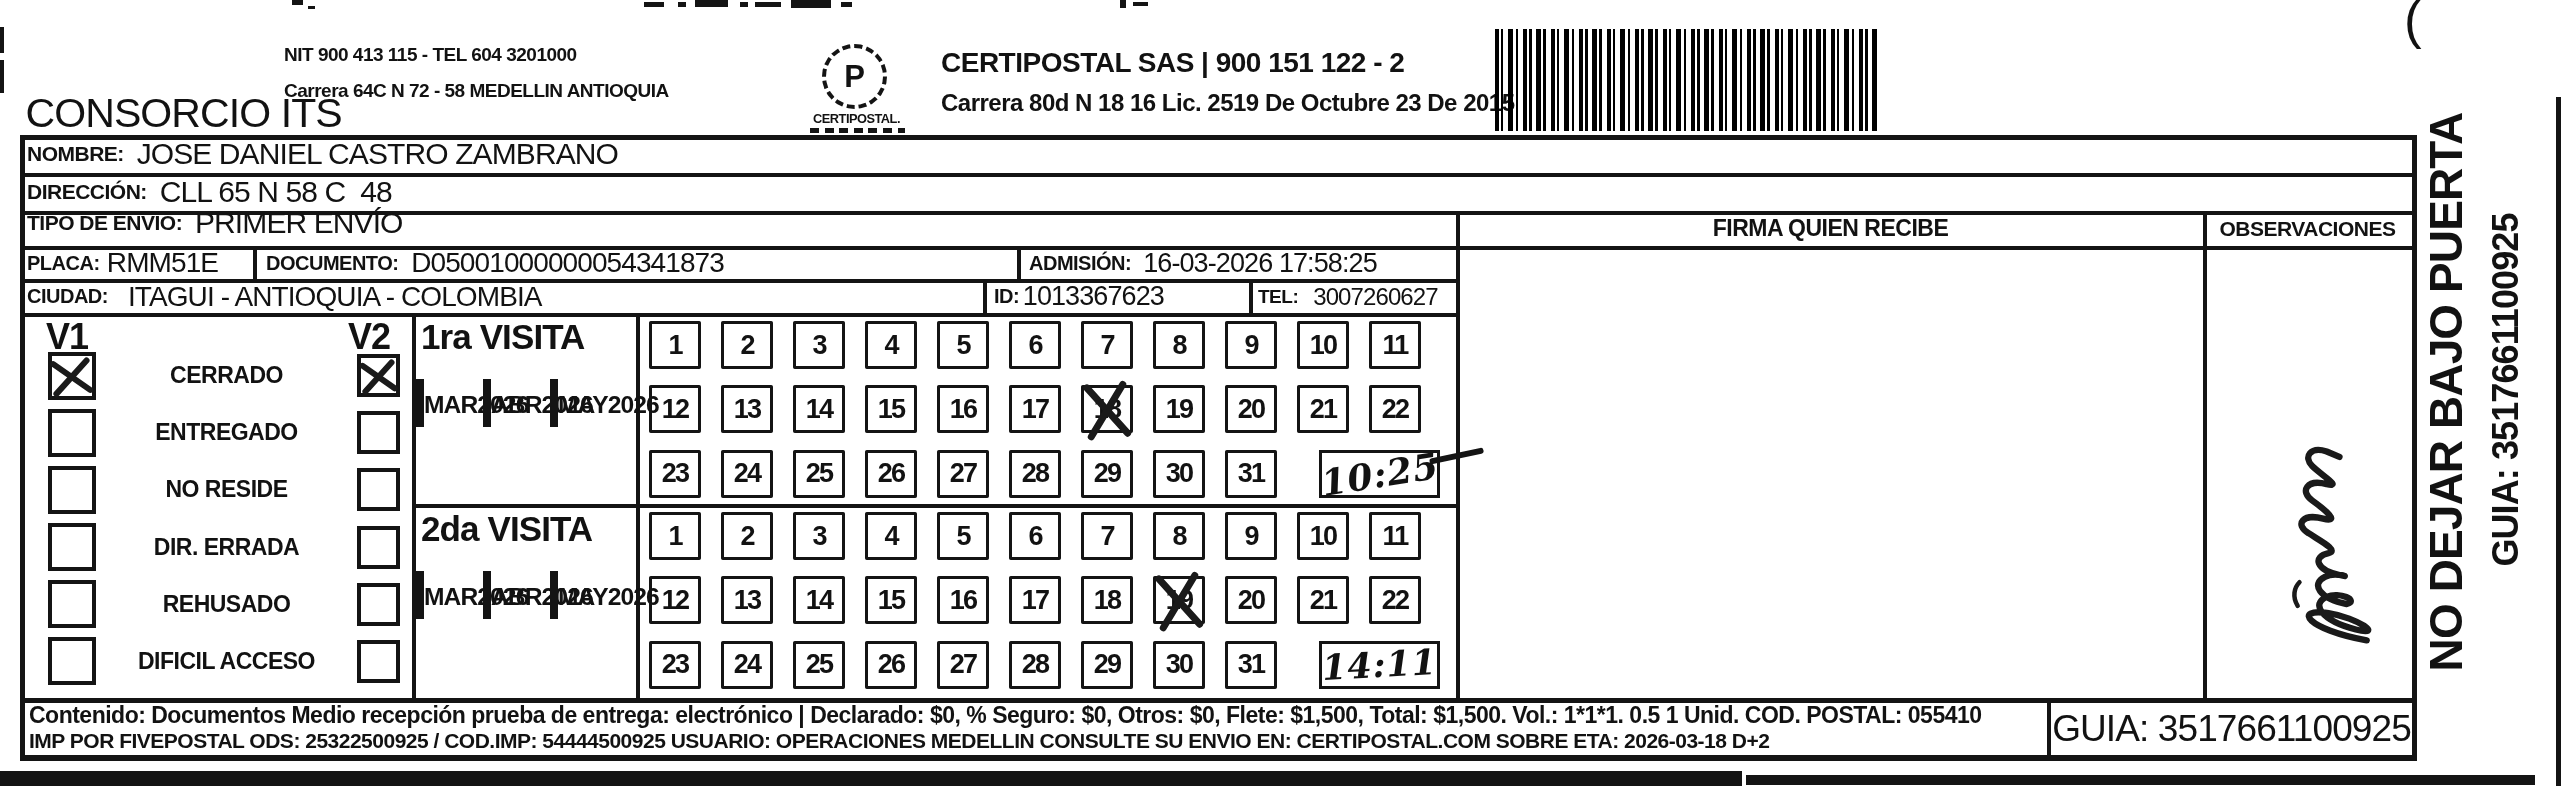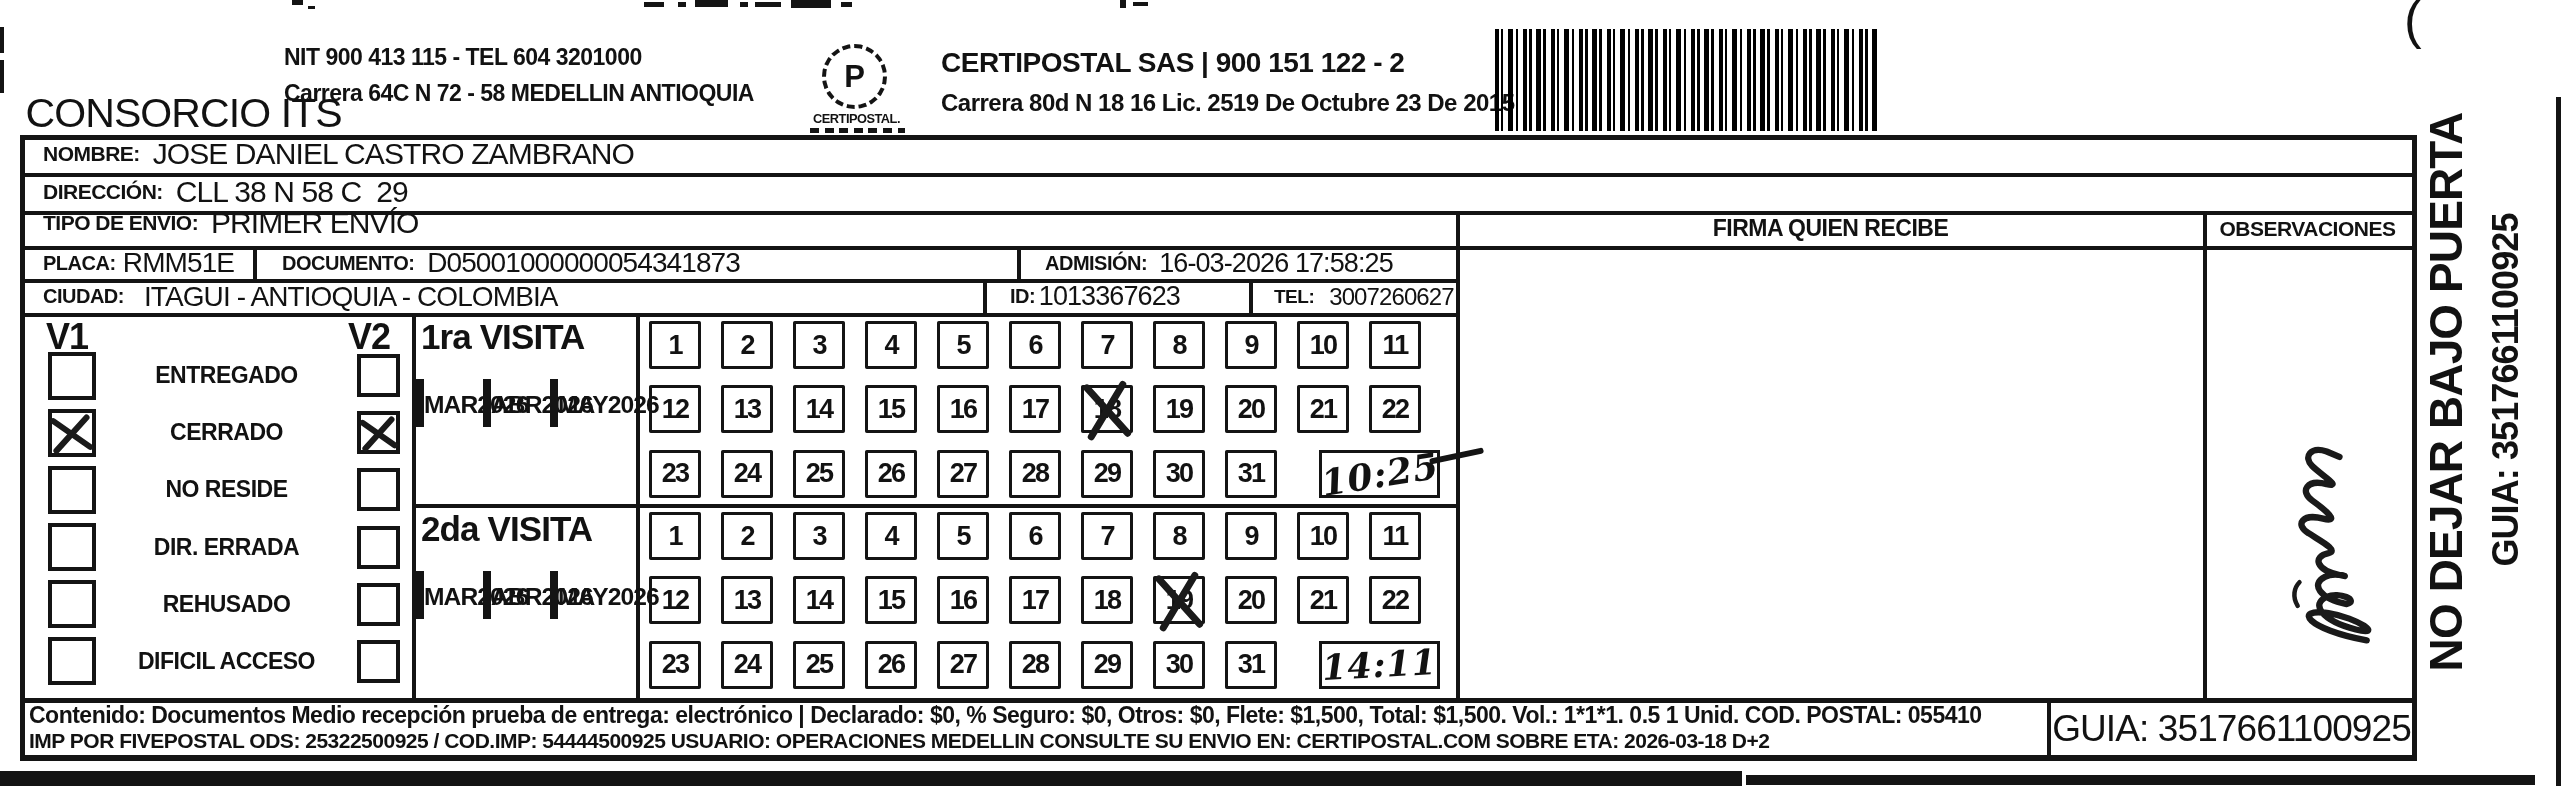--- a/index.html
+++ b/index.html
@@ -3,24 +3,24 @@
 <meta charset="utf-8">
 <style>
   html,body{margin:0;padding:0;background:#e8e8e8;}
   .page{
     position:relative;width:2576px;height:786px;background:#ffffff;
     font-family:"Liberation Sans", sans-serif;color:#121212;overflow:hidden;
   }
   .ln{position:absolute;background:#141414;}
   .abs{position:absolute;}
   .flexrow{position:absolute;display:flex;align-items:center;gap:12.8px;white-space:pre;}
-  .lbl{font-weight:700;font-size:21px;letter-spacing:-0.5px;margin-left:16px;}
+  .lbl{font-weight:700;font-size:21px;letter-spacing:-0.5px;}
   .val{font-size:30px;letter-spacing:-0.9px;white-space:pre;}
   .company{font-size:41px;letter-spacing:-0.9px;margin-top:28px;}
-  .hinfo{font-size:23px;font-weight:600;letter-spacing:-0.5px;white-space:nowrap;}
+  .hinfo{font-size:19px;font-weight:600;letter-spacing:-0.5px;white-space:nowrap;}
   .certi1{font-size:28px;font-weight:600;letter-spacing:-0.5px;}
   .certi2{font-size:24px;font-weight:600;letter-spacing:-0.5px;}
   .barcode{
     position:absolute;left:1495px;top:29px;width:383px;height:102px;
     background:
       repeating-linear-gradient(90deg,#000 0 3.6px,transparent 3.6px 6.4px,#000 6.4px 8.2px,transparent 8.2px 12.8px,#000 12.8px 18px,transparent 18px 21px,#000 21px 23px,transparent 23px 28px),
       repeating-linear-gradient(90deg,transparent 0 34px,#000 34px 37px,transparent 37px 48px,#000 48px 50px,transparent 50px 56px);
   }
   .logo-circle{
     position:absolute;left:822px;top:44px;width:57px;height:57px;border:4.6px dashed #141414;
@@ -125,21 +125,21 @@
   <div class="ln" style="left:2556px;top:97px;width:4.6px;height:689px"></div>
   <div class="ln" style="left:0;top:771px;width:1742px;height:14.6px"></div>
   <div class="ln" style="left:1746px;top:775px;width:789px;height:10px"></div>
 
   <div class="flexrow" style="left:27px;top:136px;height:36px;">
     <span class="lbl">NOMBRE:</span>
     <span class="val">JOSE DANIEL CASTRO ZAMBRANO</span>
   </div>
   <div class="flexrow" style="left:27px;top:174px;height:35px;">
     <span class="lbl">DIRECCIÓN:</span>
-    <span class="val">CLL 38 N 58 C  29</span>
+    <span class="val">CLL 65 N 58 C  48</span>
   </div>
   <div class="flexrow" style="left:27px;top:212px;height:21px;">
     <span class="lbl">TIPO DE ENVIO:</span>
     <span class="val">PRIMER ENVÍO</span>
   </div>
   <div class="flexrow" style="left:27px;top:248px;height:30px;gap:7.3px;">
     <span class="lbl" style="font-size:20px">PLACA:</span>
     <span class="val" style="font-size:28px">RMM51E</span>
   </div>
   <div class="flexrow" style="left:266px;top:248px;height:30px;">
@@ -163,32 +163,32 @@
     <span class="val" style="font-size:24px">3007260627</span>
   </div>
 
   <div class="hdr-cell" style="left:1461px;top:212px;width:739px;height:33px;font-size:23px;letter-spacing:-0.5px;">FIRMA QUIEN RECIBE</div>
   <div class="hdr-cell" style="left:2205px;top:212px;width:205px;height:33px;font-size:21px;letter-spacing:-0.5px;">OBSERVACIONES</div>
 
   <div class="vhead" style="left:46px;top:316px;">V1</div>
   <div class="vhead" style="left:348px;top:316px;">V2</div>
   <div class="status-rows">
       <div class="status-row">
-        <div class="cb v1box"></div>
-        <div class="status-label">ENTREGADO</div>
-        <div class="cb v2box"></div>
-      </div>
-      <div class="status-row">
         <div class="cb v1box">
           <div class="xmark"></div>
         </div>
         <div class="status-label">CERRADO</div>
         <div class="cb v2box">
           <div class="xmark"></div>
         </div>
+      </div>
+      <div class="status-row">
+        <div class="cb v1box"></div>
+        <div class="status-label">ENTREGADO</div>
+        <div class="cb v2box"></div>
       </div>
       <div class="status-row">
         <div class="cb v1box"></div>
         <div class="status-label">NO RESIDE</div>
         <div class="cb v2box"></div>
       </div>
       <div class="status-row">
         <div class="cb v1box"></div>
         <div class="status-label">DIR. ERRADA</div>
         <div class="cb v2box"></div>

